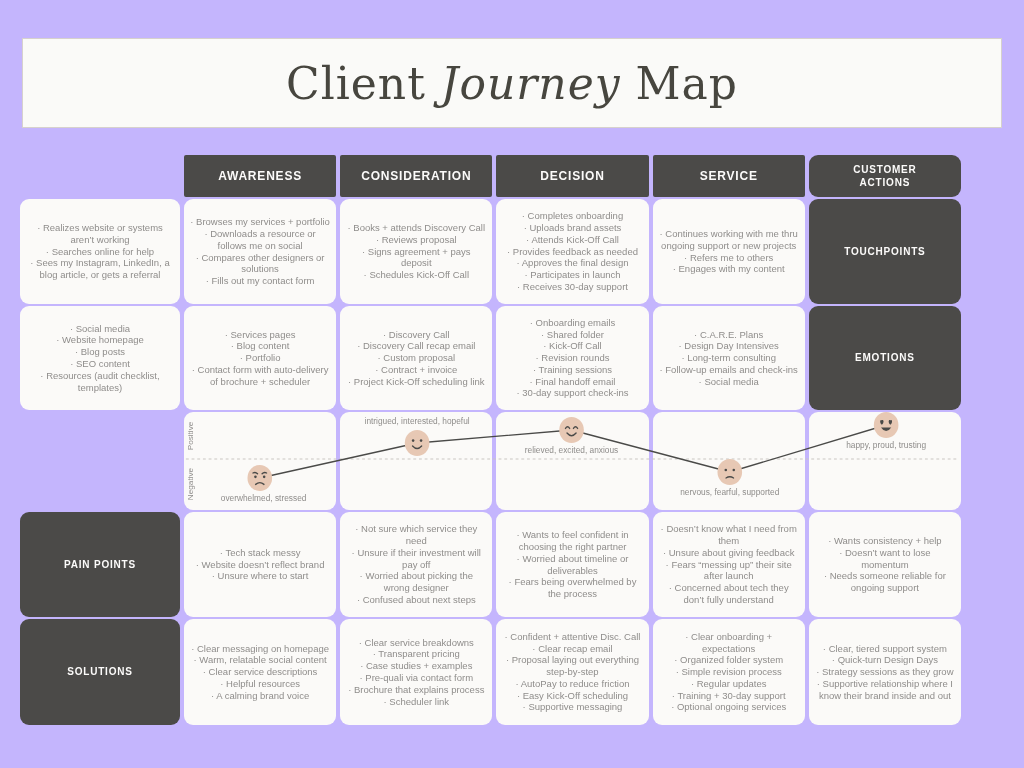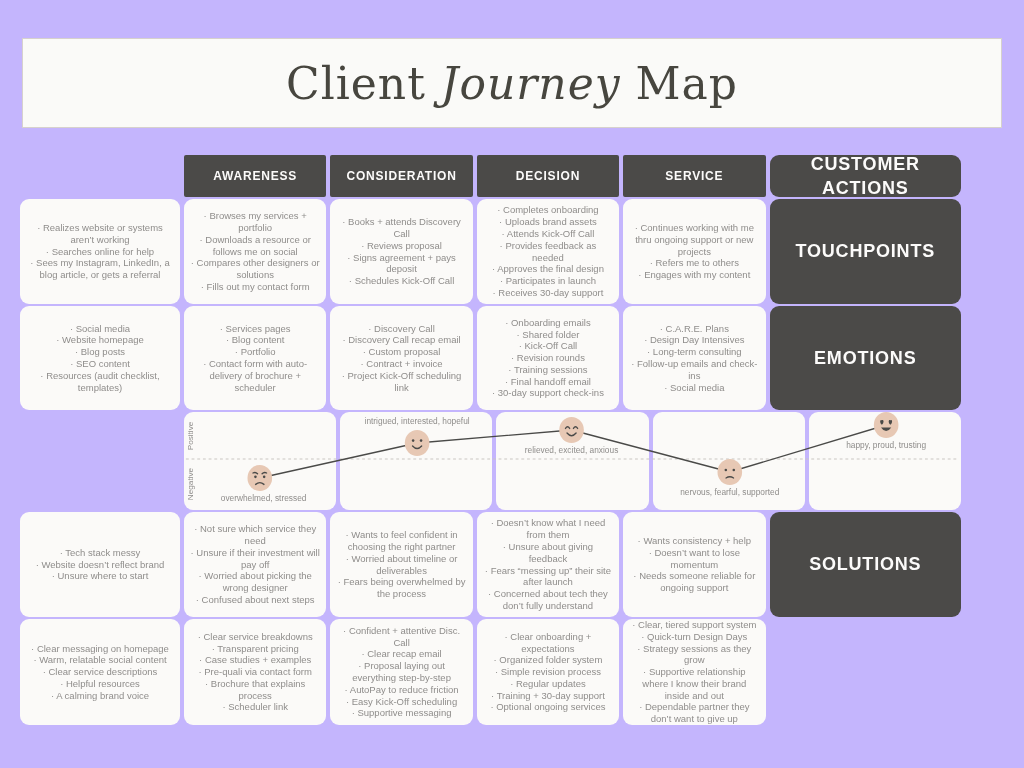--- a/index.html
+++ b/index.html
@@ -3,21 +3,21 @@
 <meta charset="utf-8">
 <style>
   html,body{margin:0;padding:0;}
   .page{position:relative;width:1024px;height:768px;background:#c4b5fd;font-family:"Liberation Sans",sans-serif;overflow:hidden;}
   .title-bar{position:absolute;left:22px;top:38px;width:978px;height:88px;background:#fafaf8;border:1px solid #d6d1cd;display:flex;align-items:center;justify-content:center;}
   .title{font-family:"DejaVu Serif",serif;font-size:44px;color:#47463f;letter-spacing:1px;font-weight:400;}
   .title .it{font-style:italic;}
   .board{position:absolute;left:20px;top:155px;width:941px;display:grid;grid-template-columns:160px repeat(5,1fr);grid-template-rows:42px 105px 104px 98px 105px 106px;gap:2px 4px;}
   .corner{background:transparent;}
   .hdr{background:#4b4a48;color:#fcfbfa;font-weight:bold;font-size:12px;letter-spacing:.8px;display:flex;align-items:center;justify-content:center;border-radius:2px;}
-  .rlabel{background:#4b4a48;color:#fcfbfa;font-weight:bold;font-size:18px;letter-spacing:.8px;display:flex;align-items:center;justify-content:center;text-align:center;border-radius:9px;padding:0 26px;line-height:1.35;}
+  .rlabel{background:#4b4a48;color:#fcfbfa;font-weight:bold;font-size:10px;letter-spacing:.8px;display:flex;align-items:center;justify-content:center;text-align:center;border-radius:9px;padding:0 26px;line-height:1.35;}
   .cell{background:#fbfaf8;border-radius:9px;display:flex;flex-direction:column;align-items:center;justify-content:center;padding:4px 6px;color:#8f8d8b;font-size:9.5px;line-height:1.24;text-align:center;overflow:hidden;}
   .cell .bullet{margin:0;}
   .emospan{grid-column:2/7;position:relative;display:grid;grid-template-columns:repeat(5,1fr);gap:0 4px;}
   .emocell{background:#fbfaf8;border-radius:9px;}
   .emospan svg{position:absolute;inset:0;width:100%;height:100%;}
 </style>
 </head>
 <body>
 
 <div class="page">
@@ -149,20 +149,21 @@
           <g transform="translate(741 13)">
             <circle cx="0" cy="0" r="13" fill="#e7c8b4"></circle>
             <path d="M-4.5 -0.2 C-7.6 -2.8 -6 -6.2 -4.5 -4.6 C-3 -6.2 -1.4 -2.8 -4.5 -0.2 Z" stroke="none" fill="#4a4a48"></path>
             <path d="M4.5 -0.2 C1.4 -2.8 3 -6.2 4.5 -4.6 C6 -6.2 7.6 -2.8 4.5 -0.2 Z" stroke="none" fill="#4a4a48"></path>
             <path d="M-5.4 2.4 Q0 9.8 5.4 2.4 Z" stroke="none" fill="#4a4a48"></path>
           </g>
           <text x="741" y="36" text-anchor="middle" font-size="8.8px" fill="#8f8d8b">happy, proud, trusting</text>
         </svg>
     </div>
 
+    <div class="rlabel">PAIN POINTS</div>
     <div class="cell">
         <div class="bullet">· Tech stack messy</div>
         <div class="bullet">· Website doesn’t reflect brand</div>
         <div class="bullet">· Unsure where to start</div>
       </div>
     <div class="cell">
         <div class="bullet">· Not sure which service they need</div>
         <div class="bullet">· Unsure if their investment will pay off</div>
         <div class="bullet">· Worried about picking the wrong designer</div>
         <div class="bullet">· Confused about next steps</div>
@@ -214,17 +215,16 @@
         <div class="bullet">· Simple revision process</div>
         <div class="bullet">· Regular updates</div>
         <div class="bullet">· Training + 30-day support</div>
         <div class="bullet">· Optional ongoing services</div>
       </div>
     <div class="cell">
         <div class="bullet">· Clear, tiered support system</div>
         <div class="bullet">· Quick-turn Design Days</div>
         <div class="bullet">· Strategy sessions as they grow</div>
         <div class="bullet">· Supportive relationship where I know their brand inside and out</div>
-        <div class="bullet">· Dependable partner they don’t want to give up</div>
       </div>
   </div>
 
 </div>
 
 </body></html>

